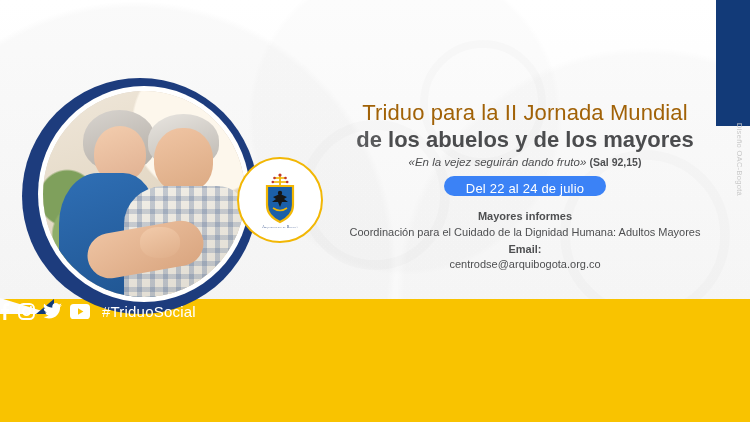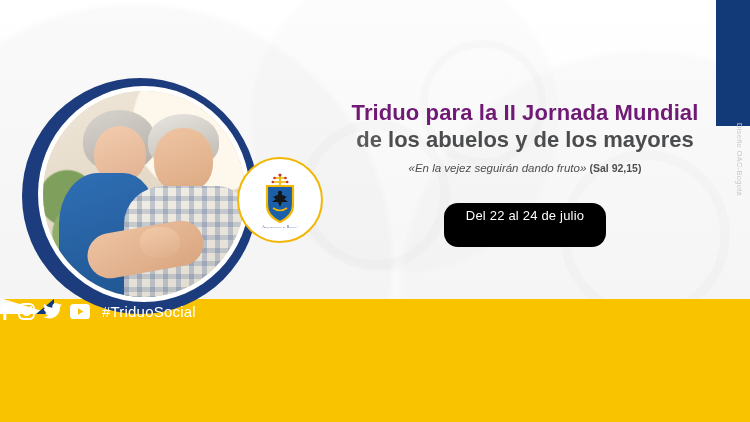--- a/index.html
+++ b/index.html
@@ -165,51 +165,51 @@
 
   
   .content{
     position:absolute;
     left:325px;top:100px;
     width:400px;
     text-align:center;
   }
   .title-line1{
     font-size:22px;
-    font-weight:700;
-    color:#701a75;
+    font-weight:400;
+    color:#a16207;
     letter-spacing:.1px;
     line-height:1.18;
     white-space:nowrap;
   }
   .title-line2{
     font-size:22px;
     line-height:1.2;
     color:#4F5052;
     white-space:nowrap;
     margin-top:1px;
   }
   .title-line2 .light{font-weight:700;color:#5A5B5D;}
   .title-line2 .bold{font-weight:bold;color:#4B4C4E;}
 
   .subtitle{
-    margin-top:9px;
+    margin-top:3px;
     font-size:11.5px;
     color:#4E4F51;
     white-space:nowrap;
   }
   .subtitle .quote{font-style:italic;font-weight:500;}
   .subtitle .ref{font-style:normal;font-weight:bold;font-size:10.5px;}
 
   .date-badge{
     display:inline-block;
-    margin-top:29px;
-    padding:5px 22px 24px;
+    margin-top:8px;
+    padding:5px 22px 0;
     border-radius:14px;
-    background:#000000;
+    background:#3b82f6;
     color:#ffffff;
     font-size:13px;
     font-weight:500;
     letter-spacing:.2px;
   }
 
   .info{
     margin-top:12px;
     line-height:1.42;
     color:#4E4F51;
@@ -300,20 +300,26 @@
       <path d="M13 36 Q20 41 27 36" stroke="#F2B705" stroke-width="1.6" fill="none"></path>
     </svg>
     <div class="emblem-caption">Arquidiócesis de Bogotá</div>
   </div>
 
   <div class="content">
     <div class="title-line1">Triduo para la II Jornada Mundial</div>
     <div class="title-line2"><span class="light">de </span><span class="bold">los abuelos y de los mayores</span></div>
     <div class="subtitle"><span class="quote">«En la vejez seguirán dando fruto»</span> <span class="ref">(Sal 92,15)</span></div>
     <div class="date-badge">Del 22 al 24 de julio</div>
+    <div class="info">
+      <div class="info-head">Mayores informes</div>
+      <div class="info-line">Coordinación para el Cuidado de la Dignidad Humana: Adultos Mayores</div>
+      <div class="info-email-label">Email:</div>
+      <div class="info-email">centrodse@arquibogota.org.co</div>
+    </div>
   </div>
 
   <div class="social">
     <svg width="10" height="18" viewBox="0 0 10 18">
       <path d="M6.3 18V9.8h2.5l.4-2.9H6.3V5.1c0-.8.2-1.4 1.4-1.4h1.6V1.1C9 1.1 8.1 1 7 1 4.8 1 3.3 2.3 3.3 4.8v2.1H.8v2.9h2.5V18z" fill="#ffffff"></path>
     </svg>
     <svg width="17" height="17" viewBox="0 0 17 17">
       <rect x="1" y="1" width="15" height="15" rx="4.4" fill="none" stroke="#ffffff" stroke-width="1.9"></rect>
       <circle cx="8.5" cy="8.5" r="3.6" fill="none" stroke="#ffffff" stroke-width="1.9"></circle>
       <circle cx="12.9" cy="4.1" r="1.1" fill="#ffffff"></circle>

